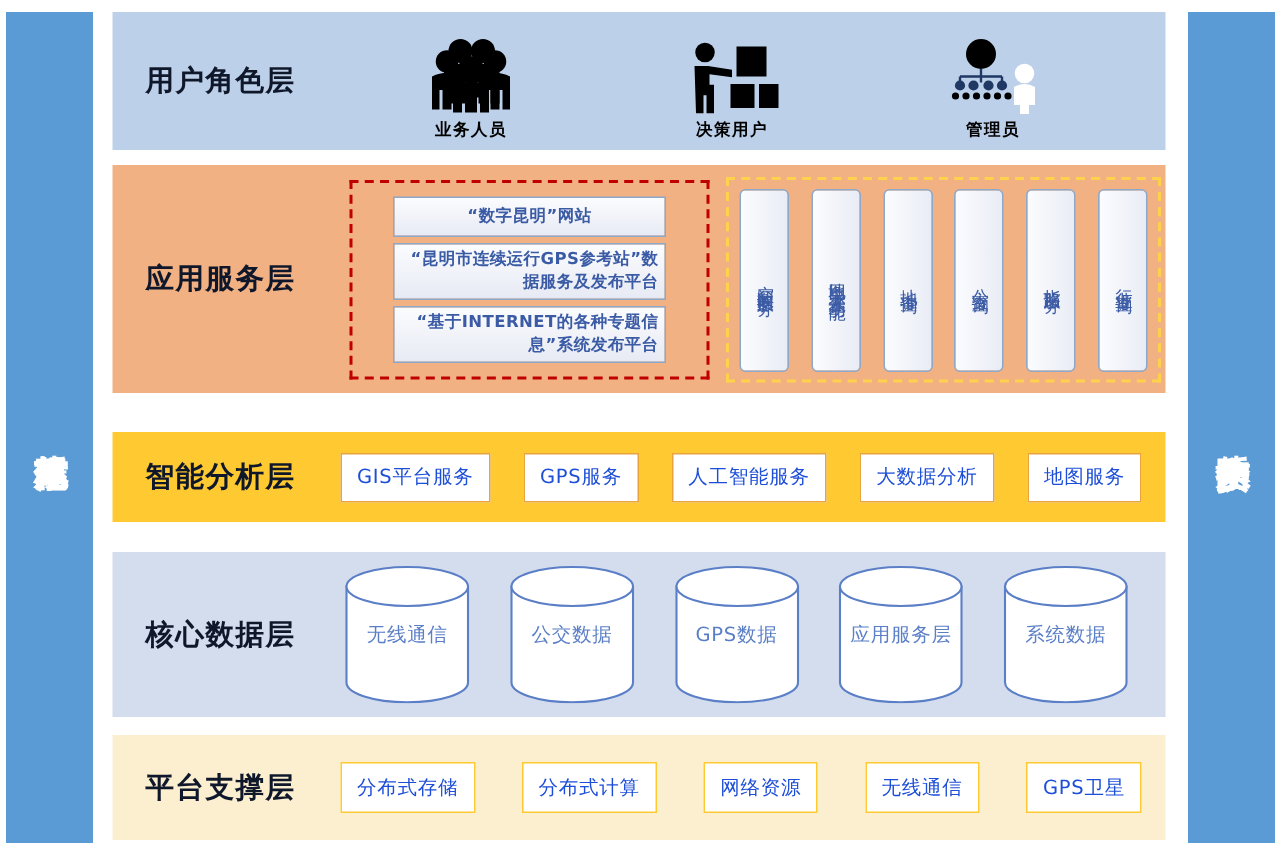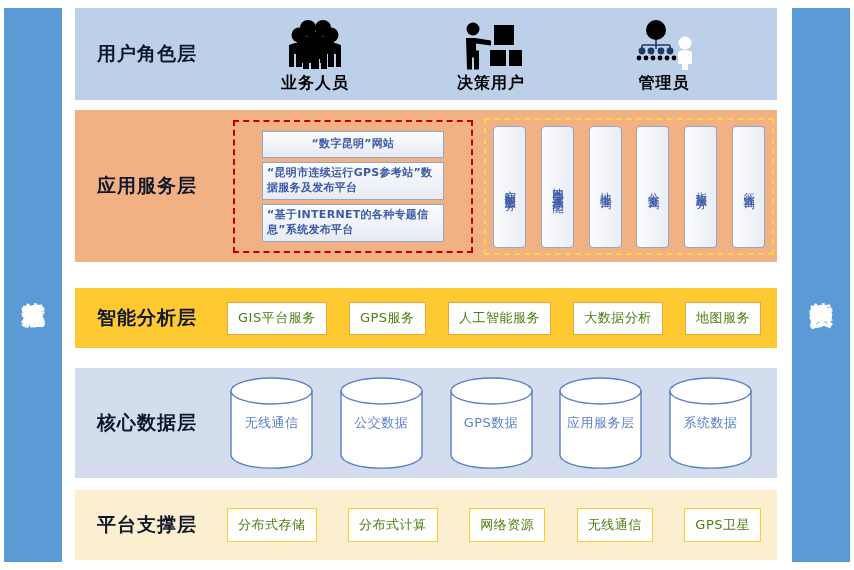--- a/index.html
+++ b/index.html
@@ -62,21 +62,21 @@
     position:relative;
     display:flex;
     align-items:center;
   }
 
   
   #layer-user{top:8px;height:92px;background:#BDD0E9;}
   .roles{display:flex;align-items:center;justify-content:space-around;width:100%;height:100%;padding-right:28px;box-sizing:border-box;}
   .role{display:flex;flex-direction:column;align-items:center;justify-content:flex-end;height:80px;}
   .role-icon{height:52px;display:flex;align-items:flex-end;justify-content:center;}
-  .role-label{font-size:16px;font-weight:bold;color:#000;margin-top:3px;letter-spacing:1px;}
+  .role-label{font-size:11px;font-weight:bold;color:#000;margin-top:3px;letter-spacing:1px;}
 
   
   #layer-app{top:110px;height:152px;background:#F2B183;}
   .app-body{display:flex;align-items:center;width:100%;height:100%;gap:0px;}
   .dashed-red{
     position:absolute;
     left:6px;top:10px;
     width:240px;height:133px;
     border:2px dashed #C00000;
     box-sizing:border-box;
@@ -86,21 +86,21 @@
   }
   .app-box{
     width:182px;
     min-height:27px;
     background:linear-gradient(to bottom,#FBFCFE 0%,#E7EAF4 100%);
     border:1.5px solid #8FA8C8;
     color:#3B5BA5;
     font-size:11px;
     font-weight:bold;
     display:flex;align-items:center;justify-content:center;
-    text-align:left;
+    text-align:right;
     line-height:1.35;
     padding:3px 4px;
     box-sizing:border-box;
     letter-spacing:0.3px;
   }
   .dashed-yellow{
     position:absolute;
     left:257px;top:8px;
     width:290px;height:137px;
     border:2px dashed #FFD24D;
@@ -128,21 +128,21 @@
     line-height:1;
     white-space:nowrap;
   }
 
   
   #layer-ai{top:288px;height:60px;background:#FFC932;}
   .chip-row{display:flex;align-items:center;justify-content:space-between;width:100%;height:100%;padding:0 16px 0 0;box-sizing:border-box;}
   .chip{
     background:#ffffff;
     border:1.5px solid #E8A33D;
-    color:#4d7c0f;
+    color:#1d4ed8;
     font-size:13px;
     height:33px;
     padding:0 10px;
     display:flex;align-items:center;justify-content:center;
     box-sizing:border-box;
     white-space:nowrap;
     letter-spacing:0.5px;
   }
 
   

